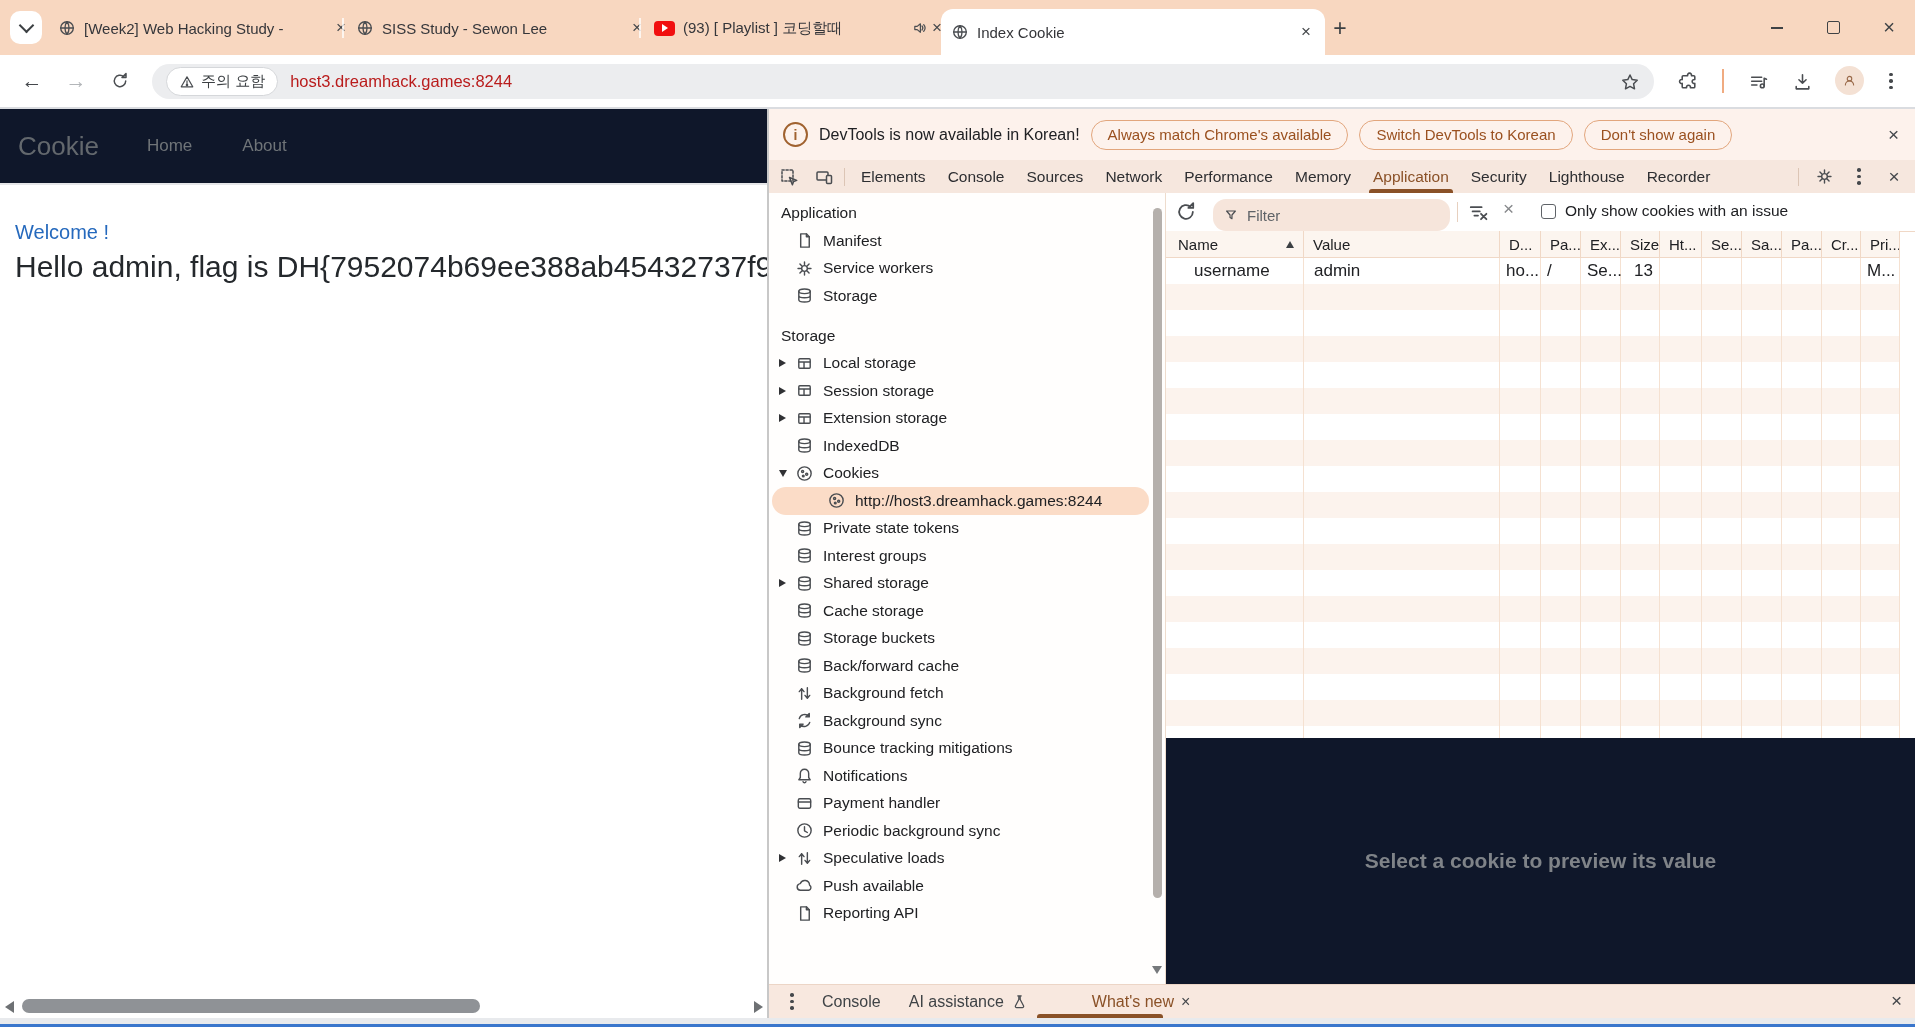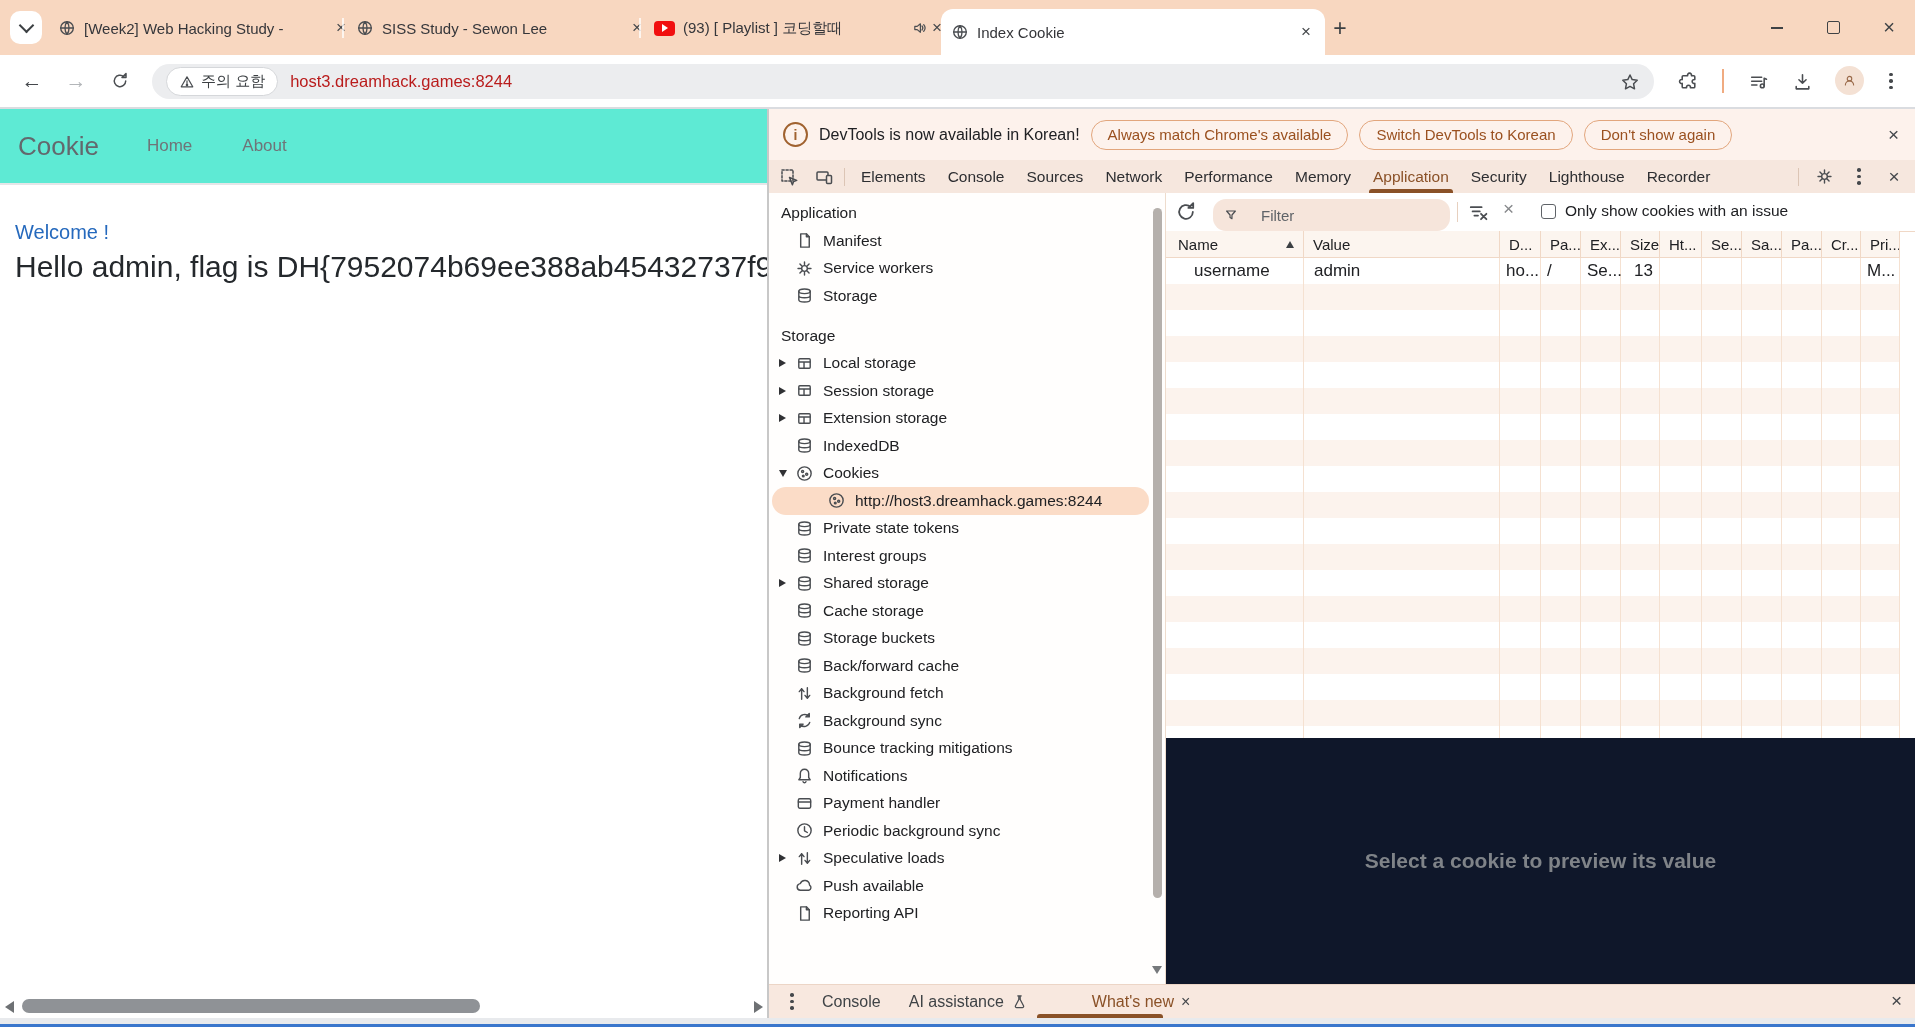--- a/index.html
+++ b/index.html
@@ -36,21 +36,21 @@
   .secbadge{background:#fff;border:1px solid #d5d7da;border-radius:15px;height:27px;display:flex;align-items:center;
             gap:6px;padding:0 12px;font-size:15px;color:#3c4043}
   .urltext{font-size:16.5px;color:#b91c1c;margin-left:12px;flex:1}
   .tbdivider{position:absolute;left:1722px;top:14px;width:2px;height:24px;background:#f0ab81}
   .avatar{position:absolute;left:1835px;top:11px;width:29px;height:29px;border-radius:50%;background:#f4e1d4;
           display:flex;align-items:center;justify-content:center}
 
   
   .mainrow{position:absolute;top:109px;left:0;right:0;bottom:9px;display:flex}
   .page{width:767px;background:#fff;position:relative;overflow:hidden;flex:none}
-  .pnav{height:76px;background:#5eead4;border-bottom:2px solid #e5e6e8;display:flex;align-items:center;padding-left:18px;box-sizing:border-box}
+  .pnav{height:76px;background:#0f172a;border-bottom:2px solid #e5e6e8;display:flex;align-items:center;padding-left:18px;box-sizing:border-box}
   .brand{font-size:26px;color:#63686d;margin-right:48px}
   .plink{font-size:17px;color:#6f7478;margin-right:50px}
   .welcome{margin:36px 0 0 15px;font-size:20px;color:#2569bd}
   .flag{margin:6px 0 0 15px;font-size:30px;color:#24282c;white-space:nowrap}
   .hscroll{position:absolute;left:0;right:0;bottom:4px;height:15px}
   .harrow{position:absolute;top:2px;width:0;height:0}
   .harrow.l{left:5px;border-right:9px solid #6e7174;border-top:6px solid transparent;border-bottom:6px solid transparent}
   .harrow.r{right:4px;border-left:9px solid #6e7174;border-top:6px solid transparent;border-bottom:6px solid transparent}
   .hthumb{position:absolute;left:22px;top:0;width:458px;height:14px;background:#8f9296;border-radius:7px}
 
@@ -87,21 +87,21 @@
   .srow.sel::before{content:"";position:absolute;left:3px;right:16px;top:0;bottom:0;background:#fbdcc7;border-radius:14px}
   .vthumb{position:absolute;right:3px;top:15px;width:9px;height:690px;background:#b5b0ac;border-radius:5px}
   .vdown{position:absolute;right:3px;bottom:10px;width:0;height:0;border-top:8px solid #76797c;
          border-left:5px solid transparent;border-right:5px solid transparent}
 
   
   .cpanel{flex:1;position:relative;min-width:0;--cols:138px 196px 41px 40px 40px 39px 42px 40px 40px 40px 39px 39px}
   .ctb{position:absolute;top:0;left:0;right:0;height:38px;border-bottom:1px solid #f0d8c6}
   .cref{position:absolute;left:8px;top:7px;width:24px;height:24px}
   .fpill{position:absolute;left:47px;top:6px;width:237px;height:26px;background:#f6e5db;border-radius:13px;
-         display:flex;align-items:center;padding:16px 10px;box-sizing:border-box;gap:20px}
+         display:flex;align-items:center;padding:16px 10px;box-sizing:border-box;gap:6px}
   .fpill input{border:none;background:transparent;outline:none;font-size:15px;color:#202124;width:170px;
                font-family:"Liberation Sans",sans-serif}
   .fpill input::placeholder{color:#5f6368}
   .ctvr{position:absolute;left:291px;top:9px;width:1px;height:20px;background:#e7d0bf}
   .cclear{position:absolute;left:300px;top:7px;width:24px;height:24px}
   .cx{position:absolute;left:337px;top:5px;font-size:19px;color:#86888b}
   .cchk{position:absolute;left:375px;top:11px;width:15px;height:15px;border:1.6px solid #5f6368;border-radius:3px;box-sizing:border-box}
   .clbl{position:absolute;left:399px;top:9px;font-size:15.5px;color:#202124;white-space:nowrap}
   .thead{position:absolute;top:38px;left:0;width:734px;height:27px;display:grid;grid-template-columns:var(--cols);
          background:#fcf5ef;border-bottom:1px solid #f0d8c6;box-sizing:border-box}

